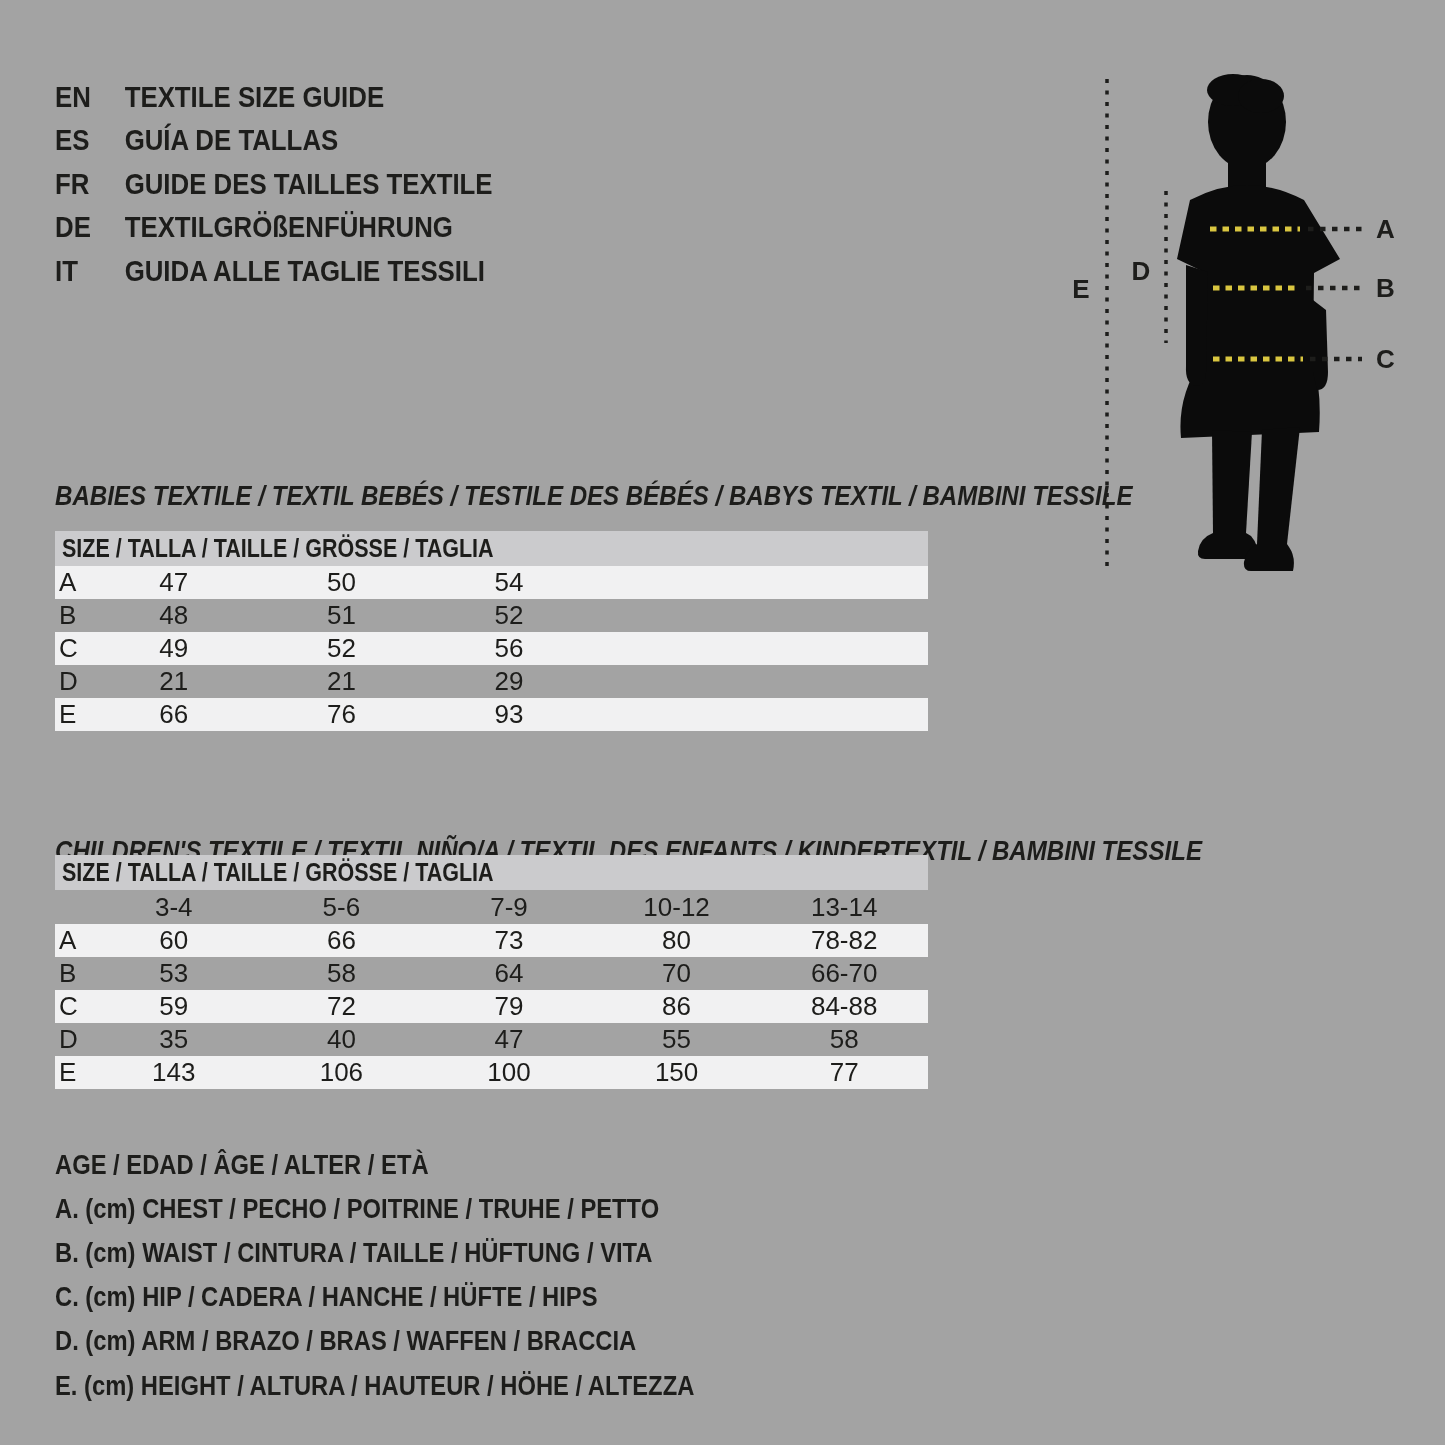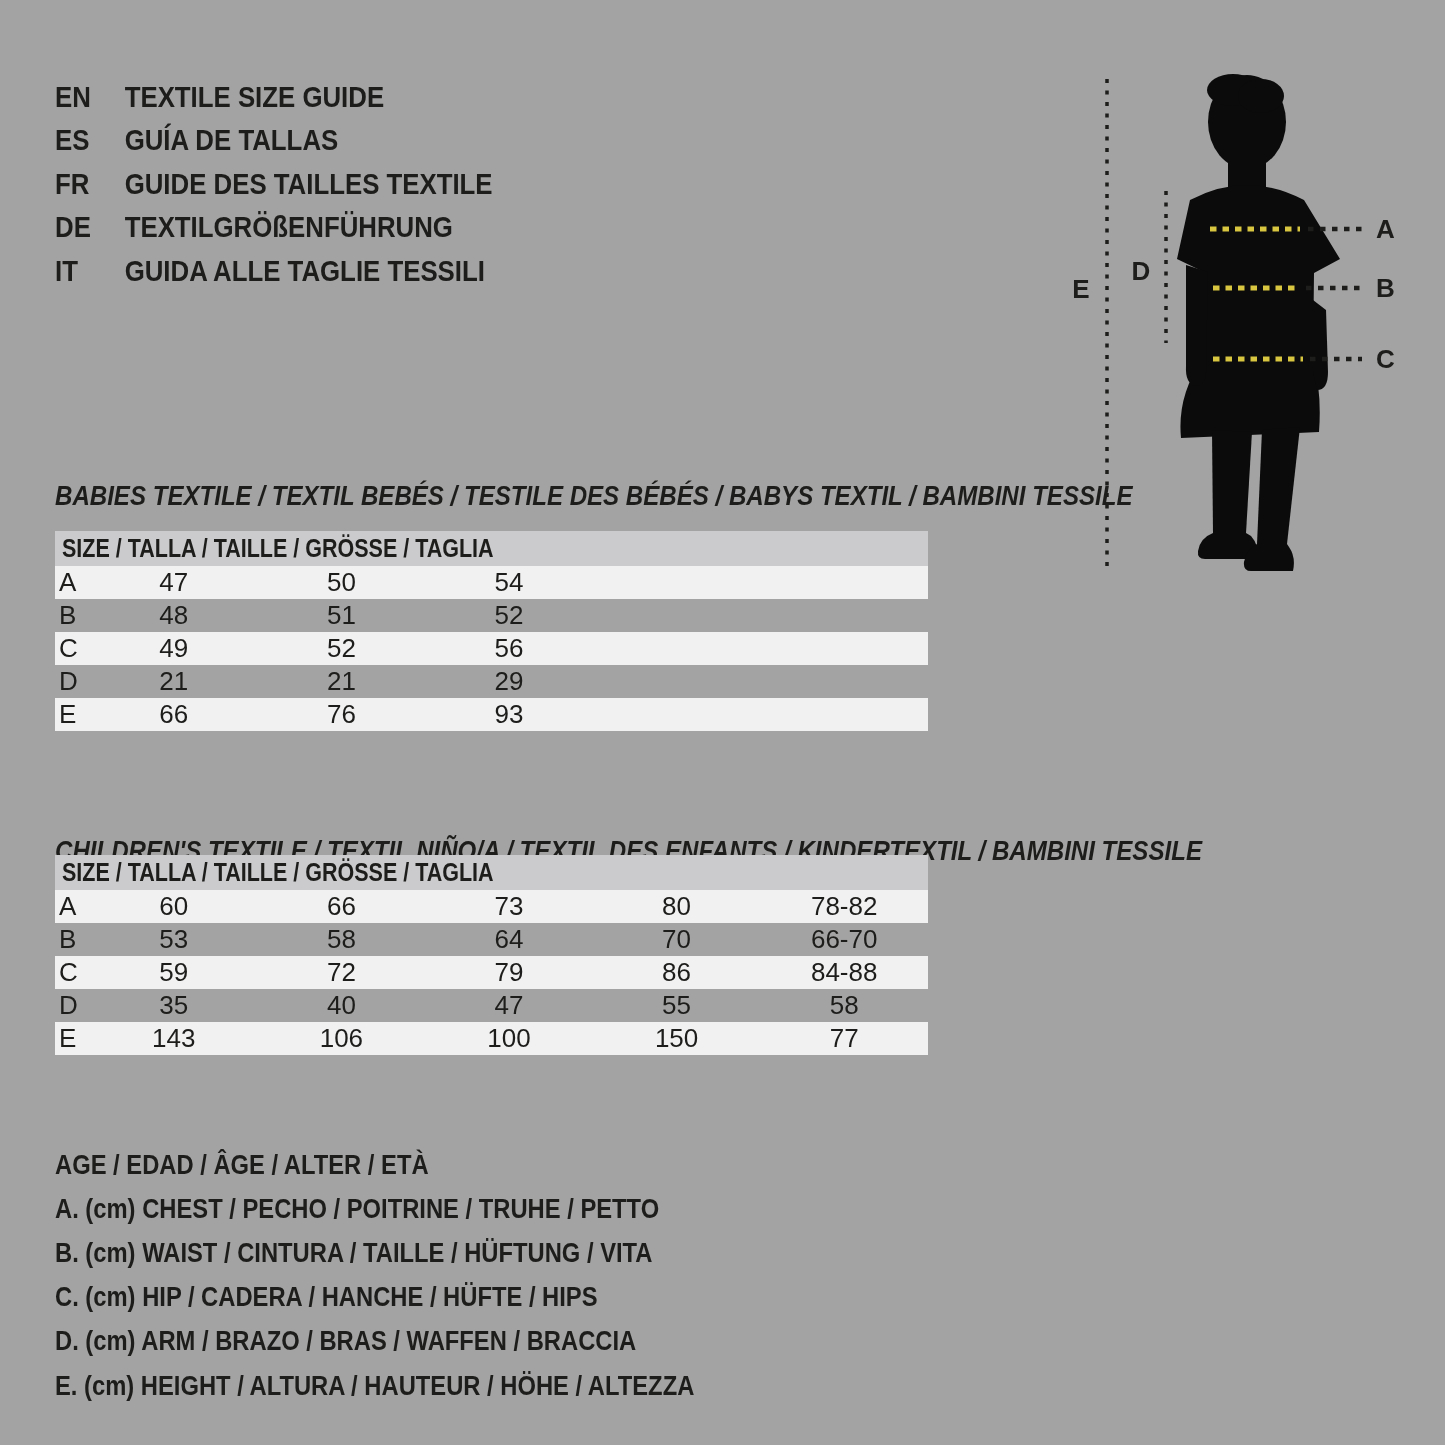--- a/index.html
+++ b/index.html
@@ -159,20 +159,28 @@
       </div>
     </div>
 
   <div class="section-title" style="top:836px;">
     <span class="cond">CHILDREN'S TEXTILE / TEXTIL NIÑO/A / TEXTIL DES ENFANTS / KINDERTEXTIL / BAMBINI TESSILE</span>
   </div>
   <div class="size-table" style="top:855px;">
     <div class="size-bar">
       <span class="cond">SIZE / TALLA / TAILLE / GRÖSSE / TAGLIA</span>
     </div>
+  <div class="trow head">
+        <div class="tlabel"></div>
+        <div class="tcell">3-4</div>
+        <div class="tcell">5-6</div>
+        <div class="tcell">7-9</div>
+        <div class="tcell">10-12</div>
+        <div class="tcell">13-14</div>
+      </div>
       <div class="trow stripe">
         <div class="tlabel">A</div>
         <div class="tcell">60</div>
         <div class="tcell">66</div>
         <div class="tcell">73</div>
         <div class="tcell">80</div>
         <div class="tcell">78-82</div>
       </div>
       <div class="trow">
         <div class="tlabel">B</div>

